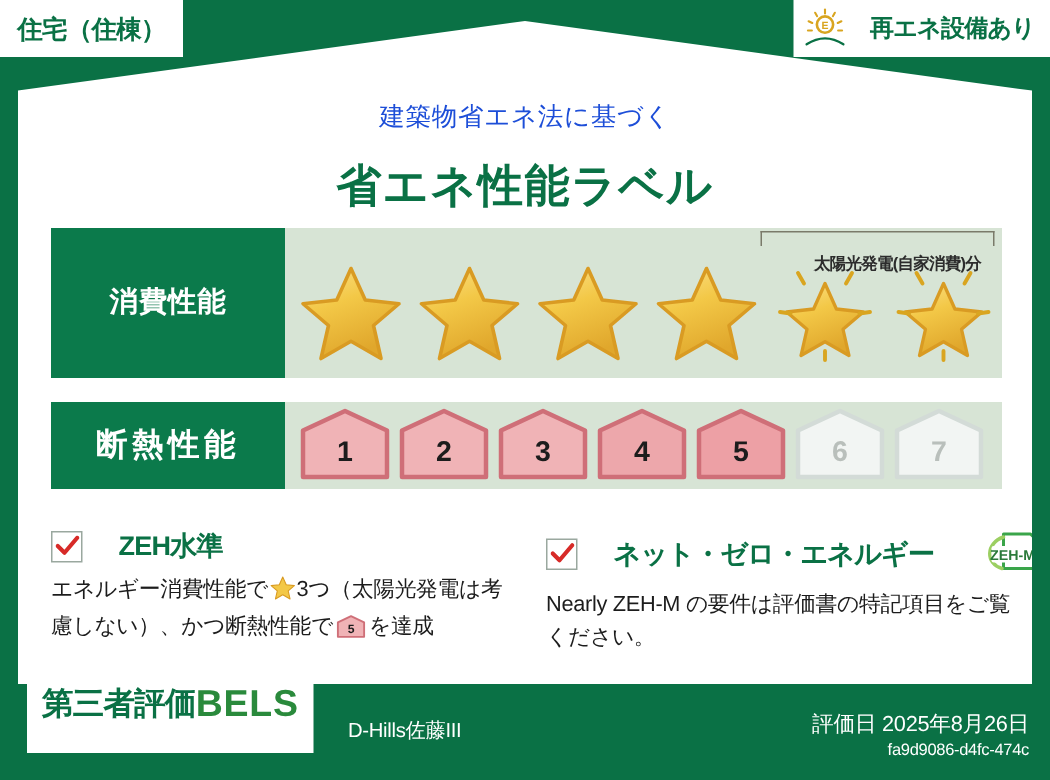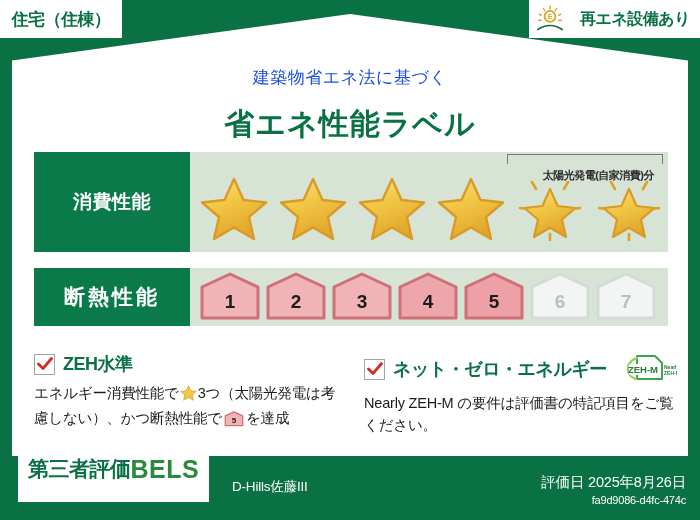--- a/index.html
+++ b/index.html
@@ -213,21 +213,21 @@
   .crit {
     position: absolute;
     width: 312px;
   }
   .crit.left  { left: 22px;  top: 338px; }
   .crit.right { left: 352px; top: 338px; }
 
   .crit-head {
     display: flex;
     align-items: center;
-    gap: 8px;
+    gap: 24px;
     margin-bottom: 7px;
   }
   .check-box {
     width: 21px;
     height: 21px;
     border: 1.5px solid #9aa89f;
     background: #ffffff;
     display: flex;
     align-items: center;
     justify-content: center;

